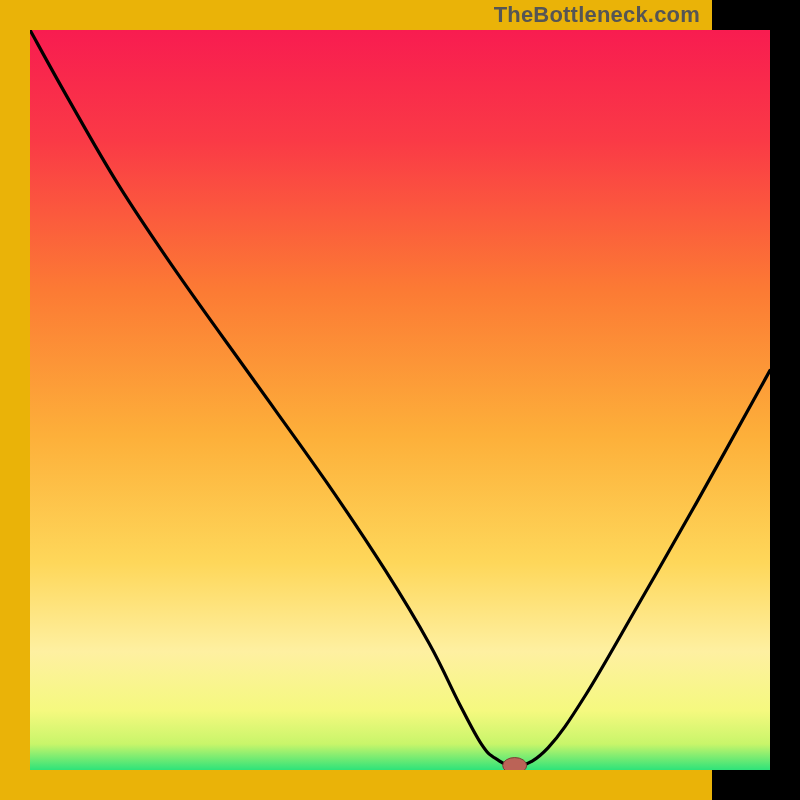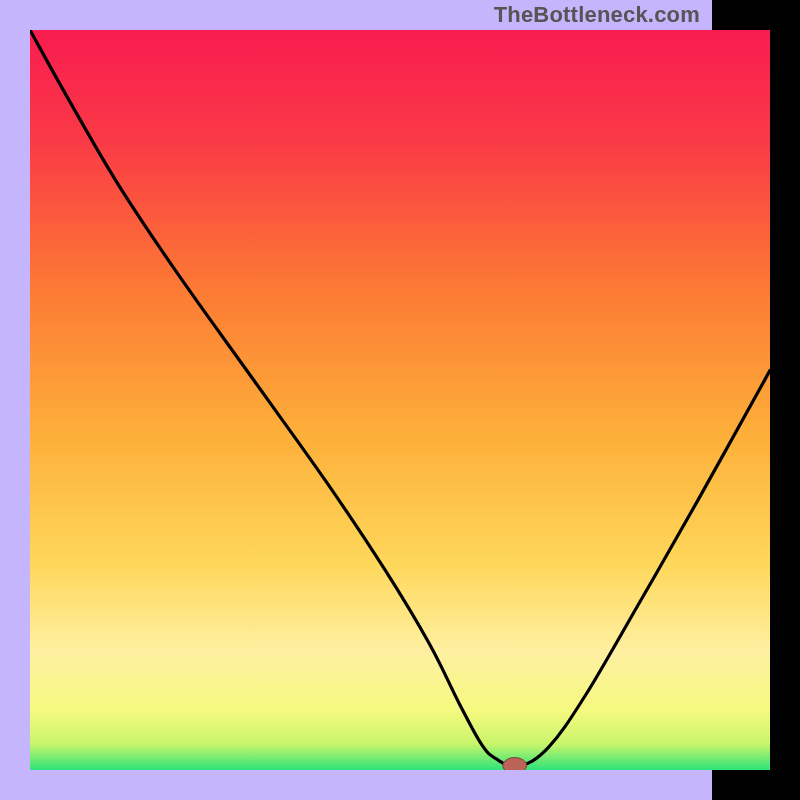--- a/index.html
+++ b/index.html
@@ -8,21 +8,21 @@
     width: 800px;
     height: 800px;
     background: #000;
     overflow: hidden;
     font-family: Arial, Helvetica, sans-serif;
   }
   .frame {
     position: relative;
     width: 712px;
     height: 800px;
-    background: #c4b5fd;
+    background: #eab308;
   }
   .watermark {
     position: absolute;
     top: 2px;
     right: 12px;
     color: #555;
     font-size: 22px;
     font-weight: 600;
     letter-spacing: 0.2px;
     z-index: 10;

